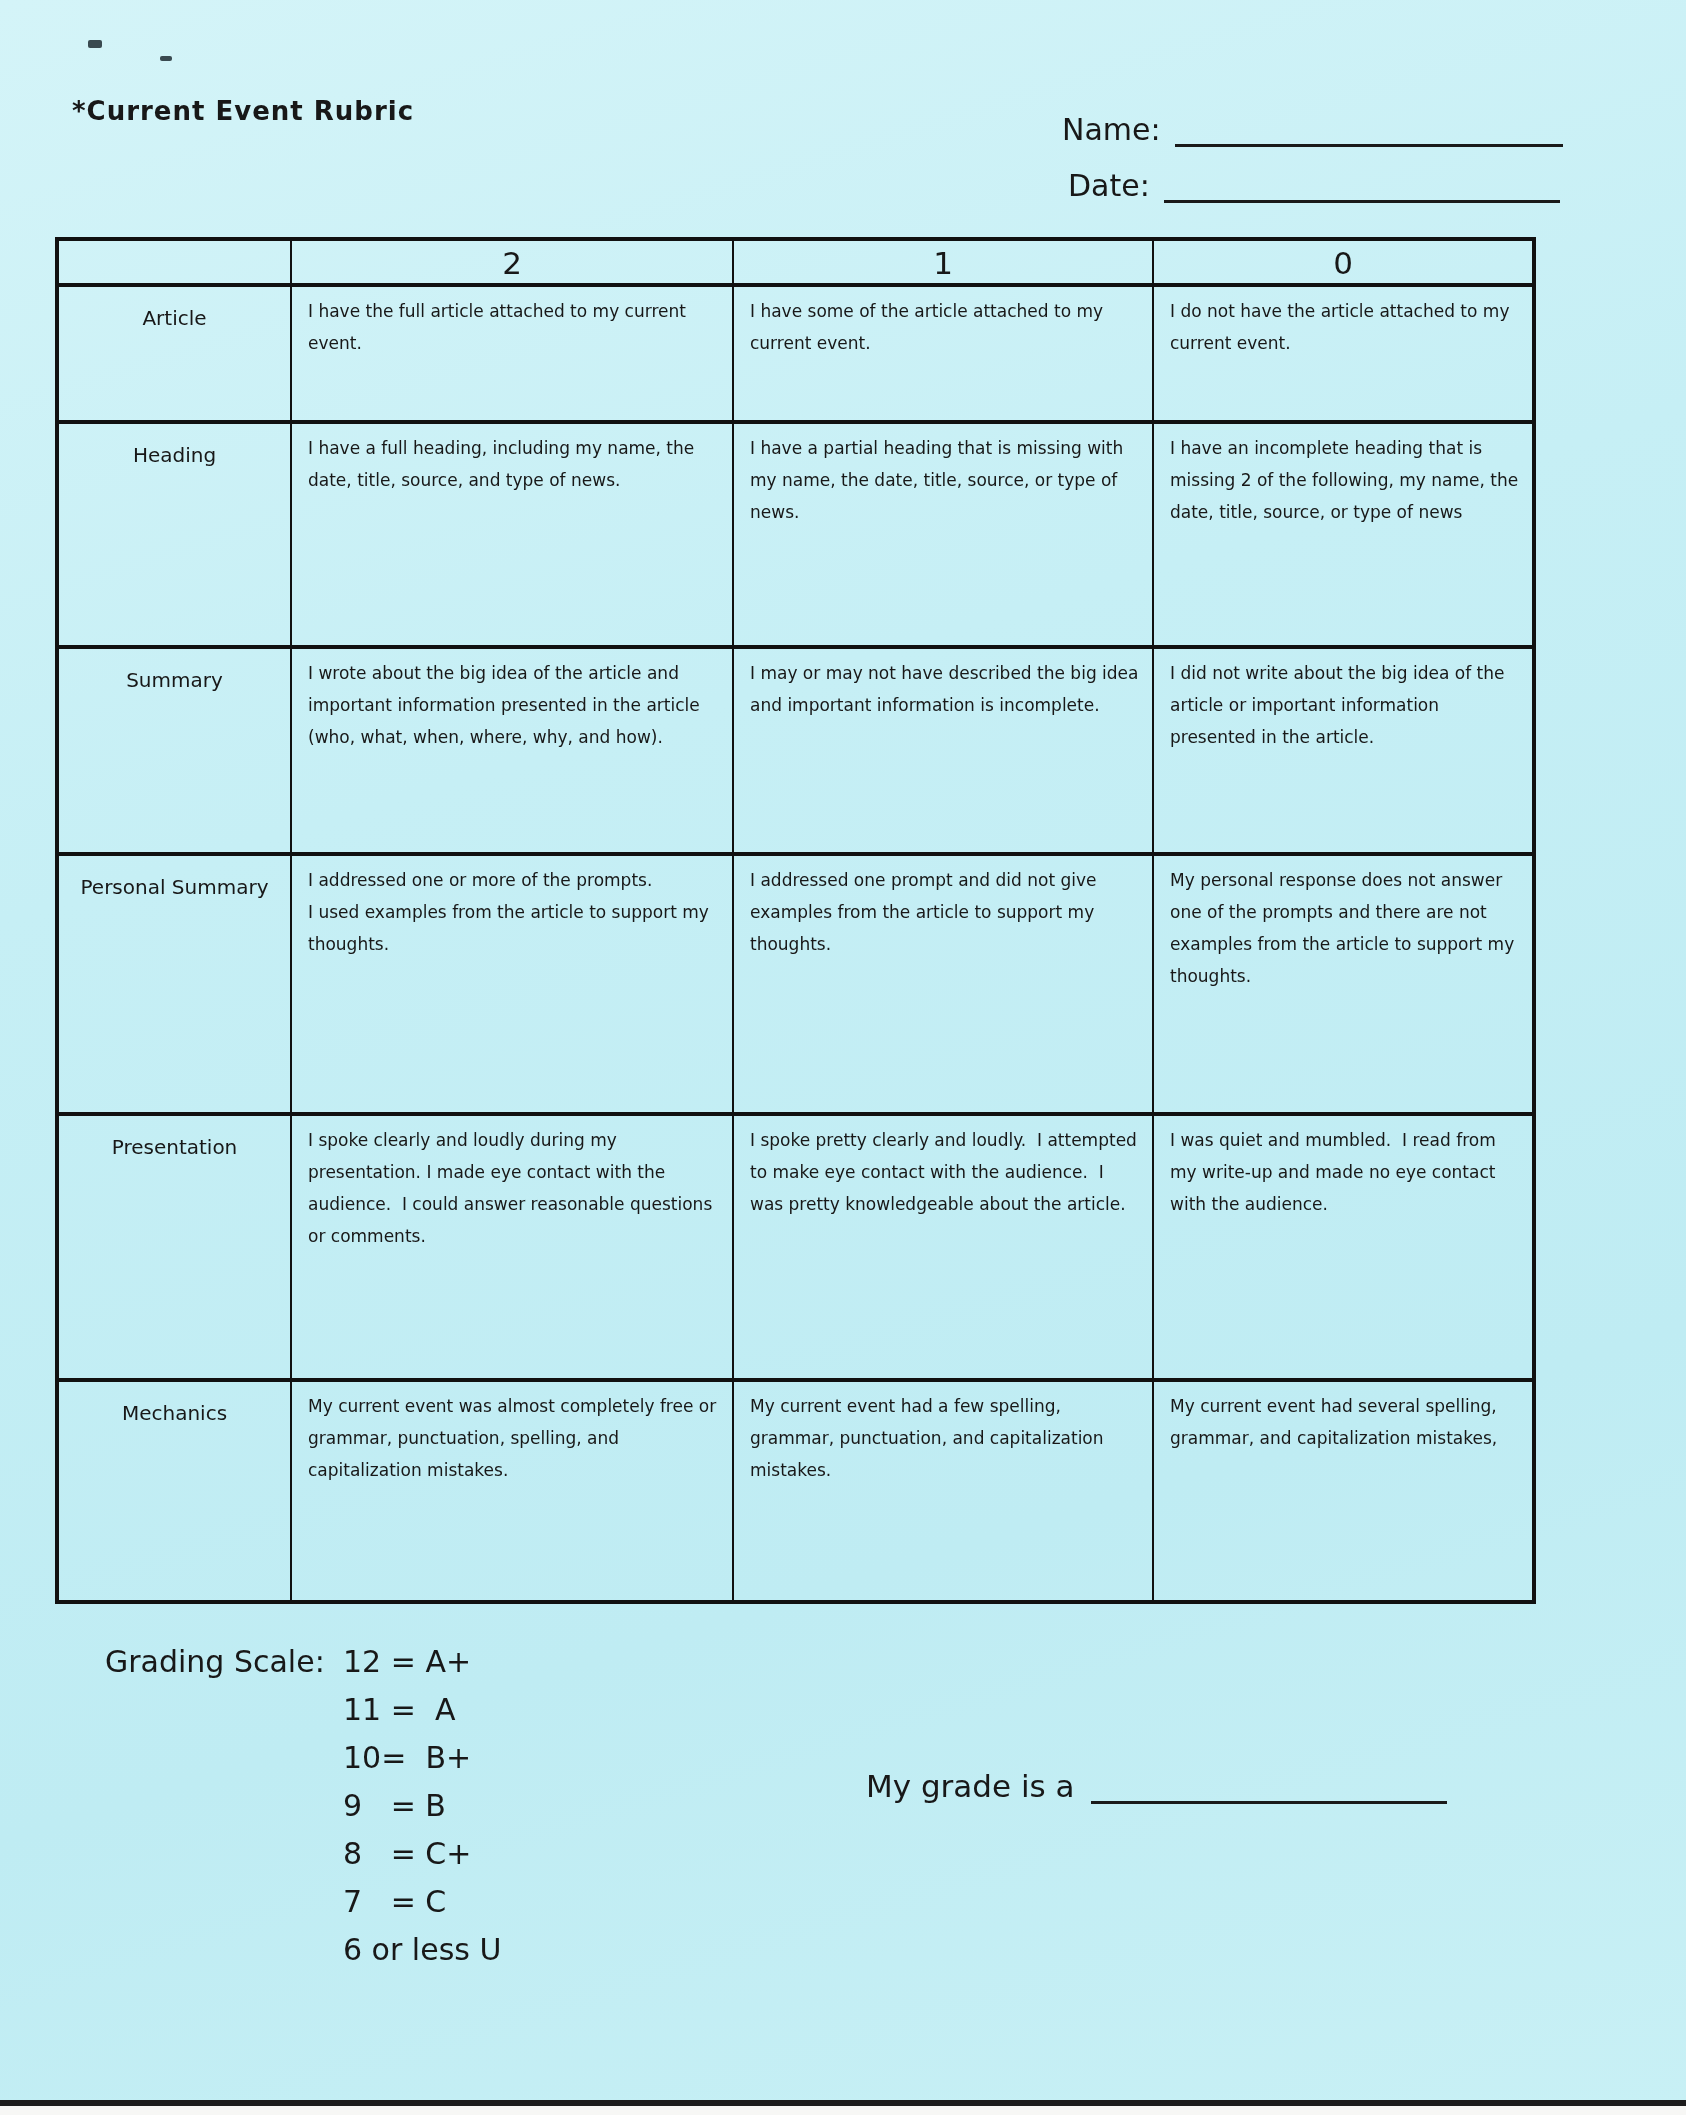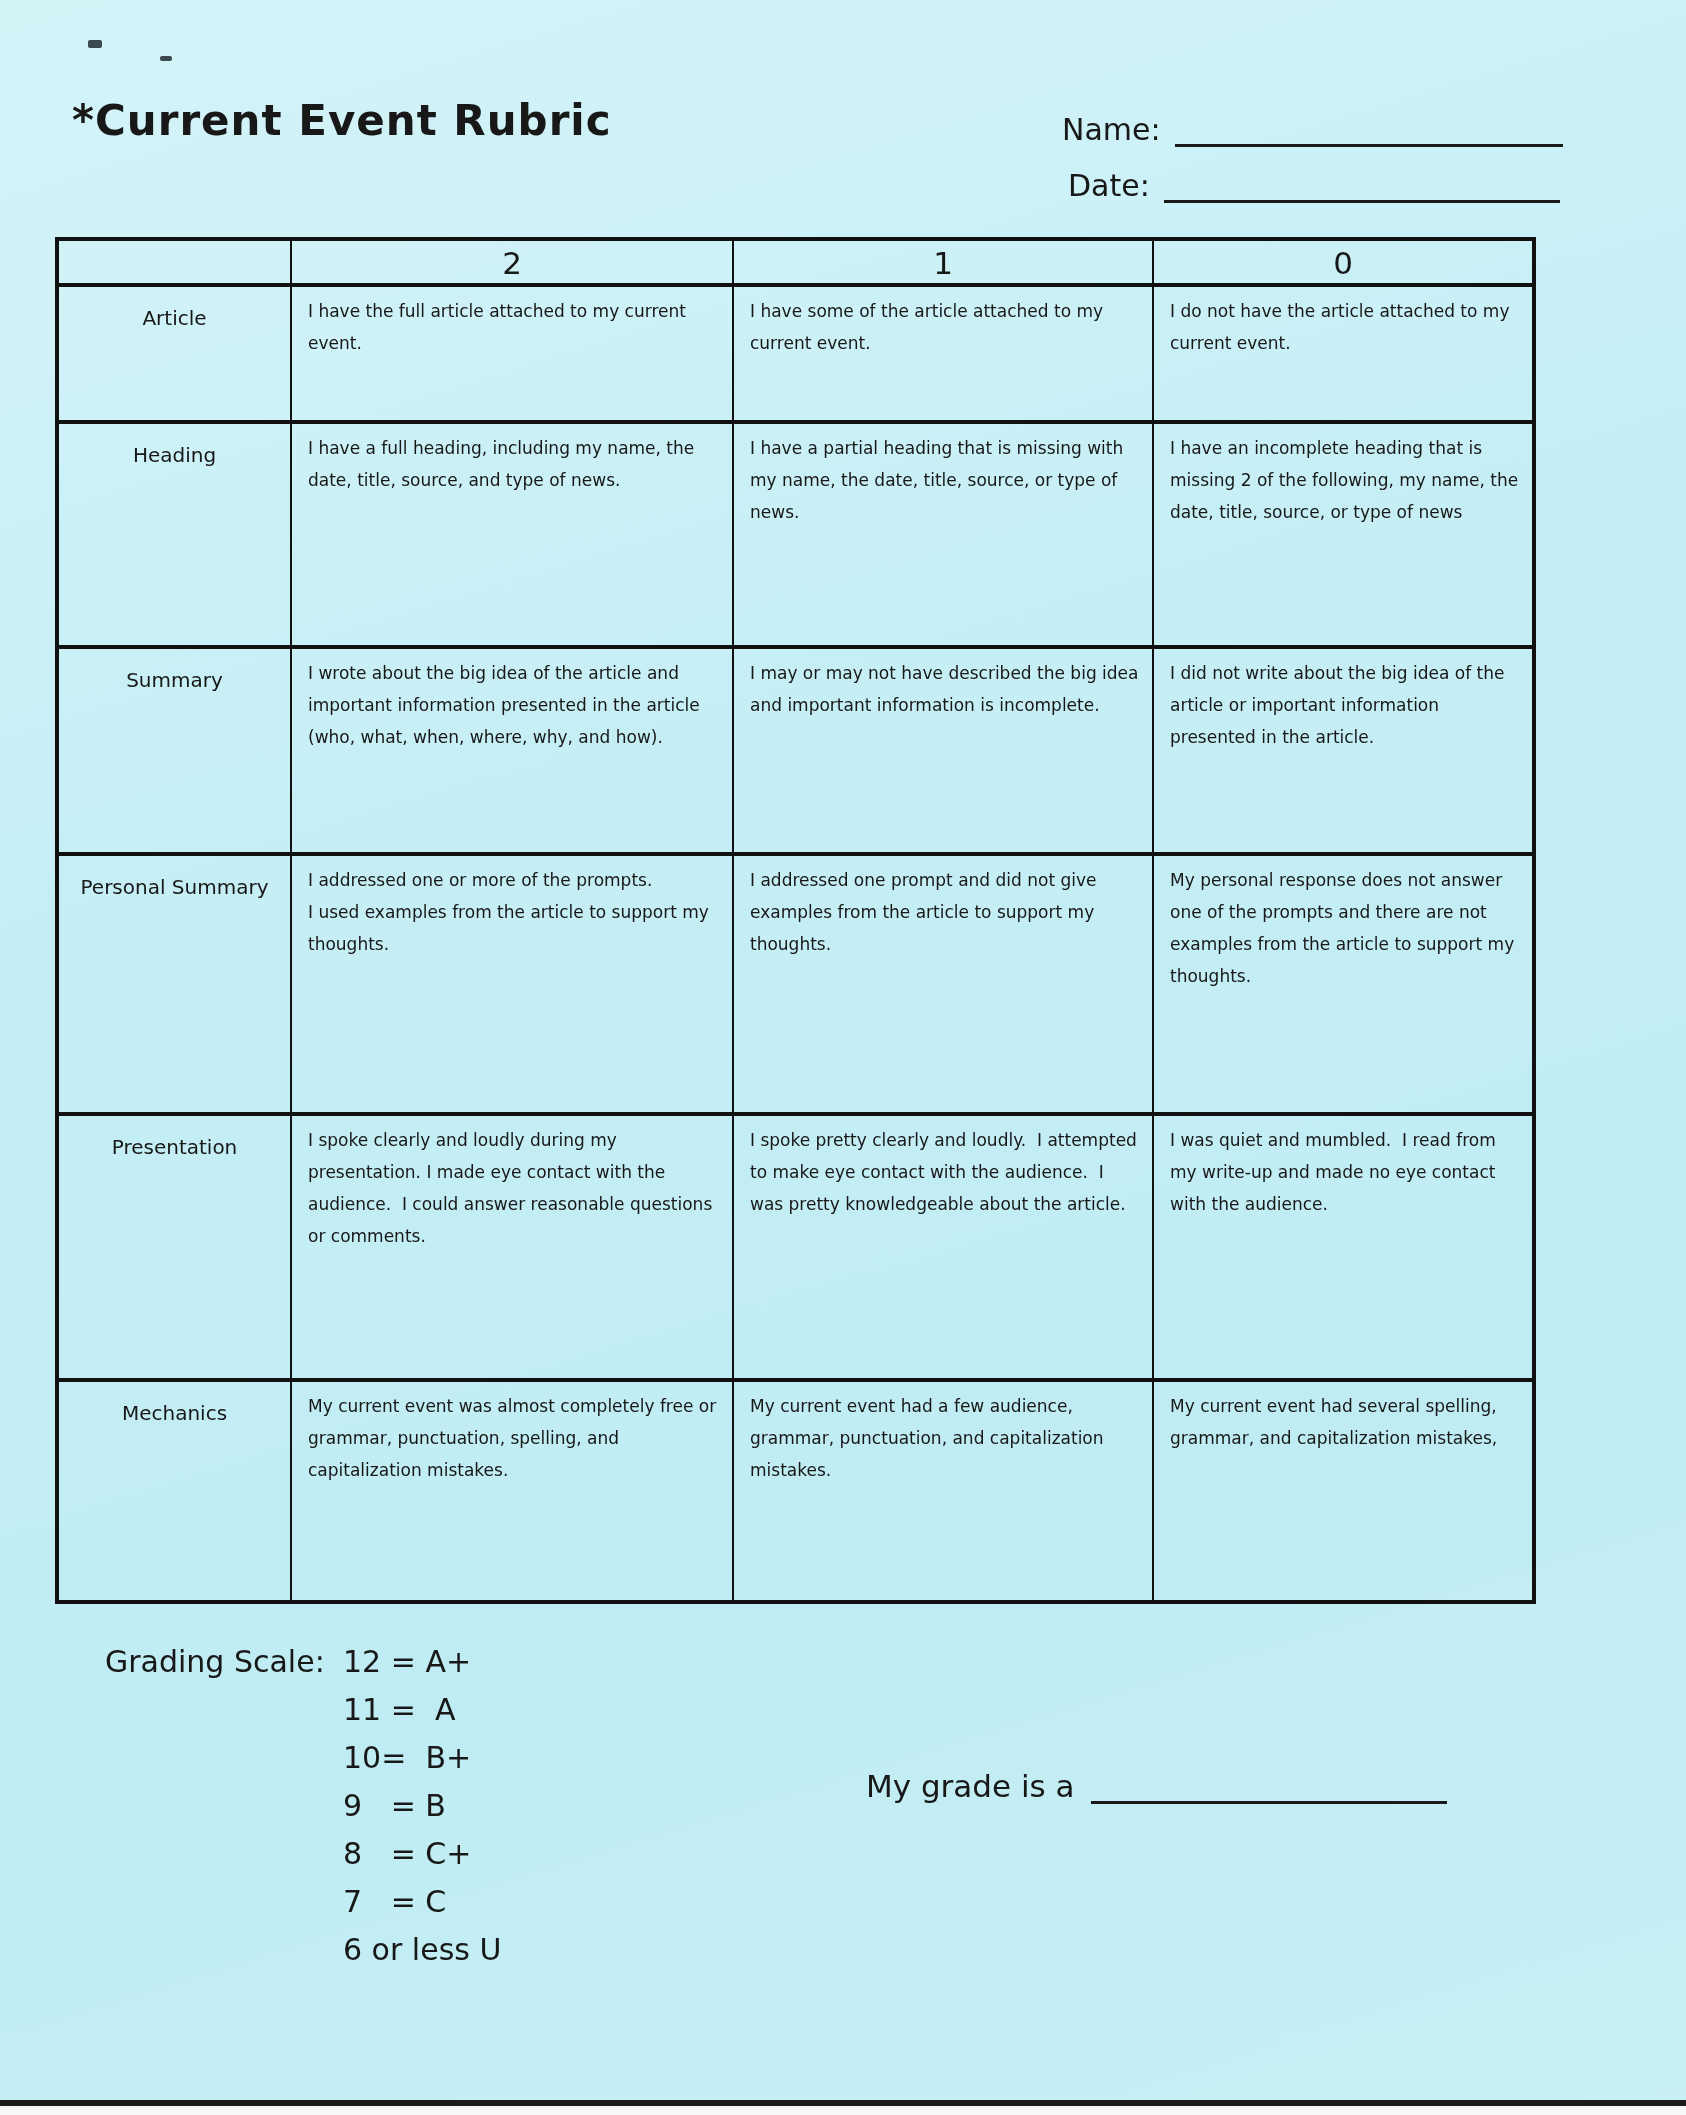--- a/index.html
+++ b/index.html
@@ -12,21 +12,21 @@
     overflow: hidden;
     background: linear-gradient(163deg, #d4f4f8 0%, #c6eff5 35%, #bfecf3 70%, #c8f0f5 100%);
     font-family: "DejaVu Sans", "Liberation Sans", sans-serif;
     color: #181818;
   }
 
   
   .doc-title {
     position: absolute;
     left: 72px; top: 96px;
-    font-size: 42px;
+    font-size: 26px;
     font-weight: bold;
     letter-spacing: 1px;
   }
   .fill-row {
     position: absolute;
     display: flex;
     align-items: flex-end;
     font-size: 30px;
   }
   .fill-row .fill-label { padding-right: 14px; }
@@ -184,21 +184,21 @@
       </tr>
       <tr class="r-presentation">
         <th class="crit">Presentation</th>
         <td class="cell">I spoke clearly and loudly during my presentation. I made eye contact with the audience.  I could answer reasonable questions or comments.</td>
         <td class="cell">I spoke pretty clearly and loudly.  I attempted to make eye contact with the audience.  I was pretty knowledgeable about the article.</td>
         <td class="cell">I was quiet and mumbled.  I read from my write-up and made no eye contact with the audience.</td>
       </tr>
       <tr class="r-mechanics">
         <th class="crit">Mechanics</th>
         <td class="cell">My current event was almost completely free or grammar, punctuation, spelling, and capitalization mistakes.</td>
-        <td class="cell">My current event had a few audience, grammar, punctuation, and capitalization mistakes.</td>
+        <td class="cell">My current event had a few spelling, grammar, punctuation, and capitalization mistakes.</td>
         <td class="cell">My current event had several spelling, grammar, and capitalization mistakes,</td>
       </tr>
     </tbody>
   </table>
 
   <div class="grading">
     <div class="gs-label">Grading Scale:</div>
     <div class="gs-entries">
       <div>12 = A+</div>
       <div>11 =  A</div>

